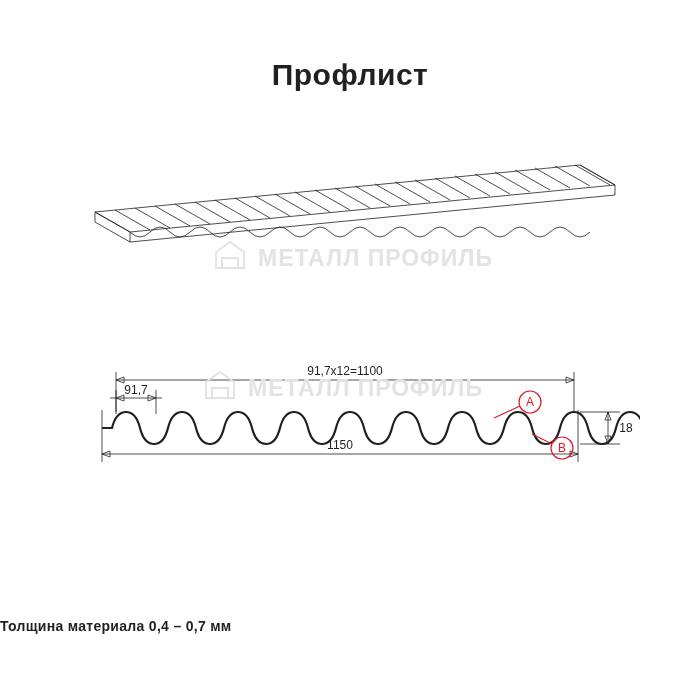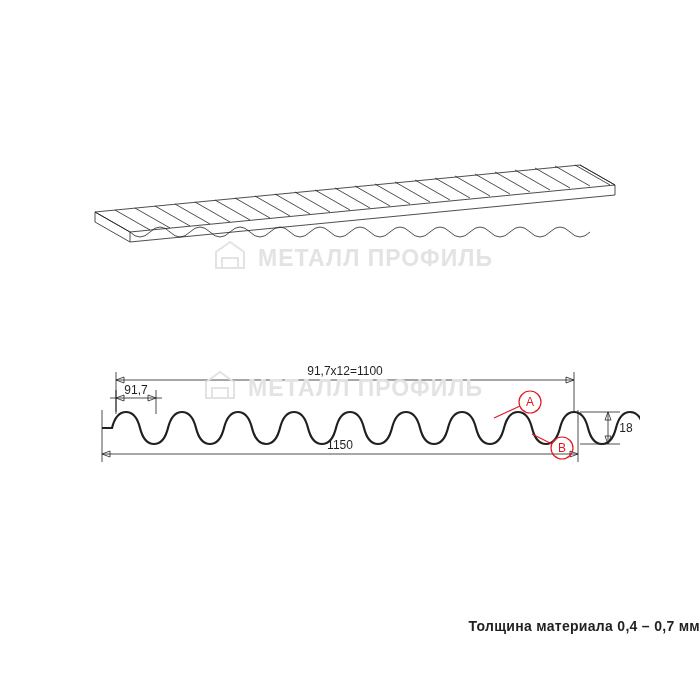--- a/index.html
+++ b/index.html
@@ -38,21 +38,21 @@
     width: 700px;
     text-align: center;
     font-size: 16px;
     font-weight: bold;
   }
   .footer {
     position: absolute;
     top: 618px;
     left: 0;
     width: 700px;
-    text-align: right;
+    text-align: left;
     font-size: 14px;
     font-weight: bold;
     letter-spacing: 0.3px;
   }
   svg {
     display: block;
   }
   .iso {
     position: absolute;
     top: 140px;
@@ -103,20 +103,21 @@
     font-family: "Liberation Sans", sans-serif;
     font-size: 12px;
     fill: #e01a22;
   }
 </style>
 </head>
 <body>
 
 <div class="page">
 
+  <div class="title">Профлист</div>
 
   <div class="iso">
     <svg width="560" height="130" viewBox="0 0 560 130">
 
       <path class="ln-thin" d="M 25 72 L 510 25 L 545 45 L 60 92 Z"></path>
 
       <path class="ln-thin" d="M 25 72 L 25 82 L 60 102 L 60 92"></path>
       <path class="ln-thin" d="M 545 45 L 545 55 L 60 102"></path>
 
       <g class="ln-thin">

